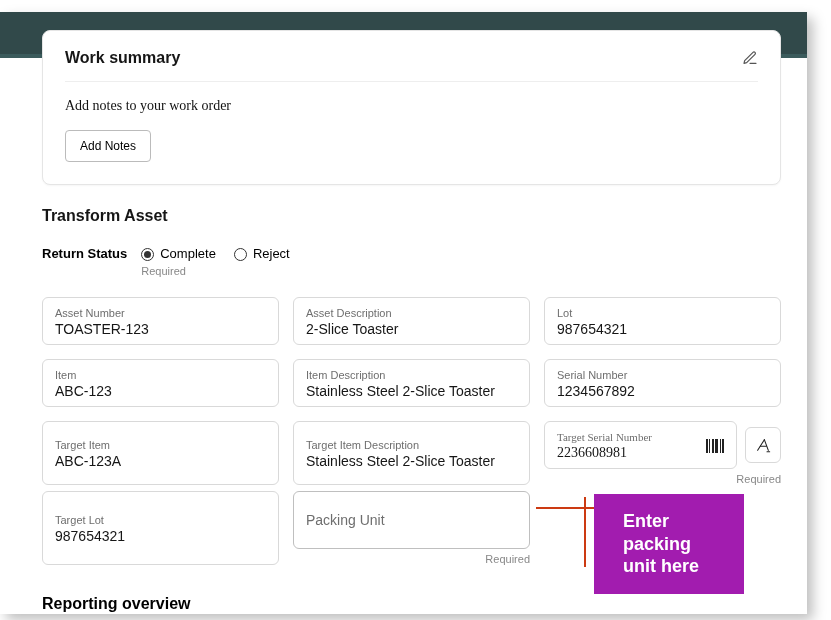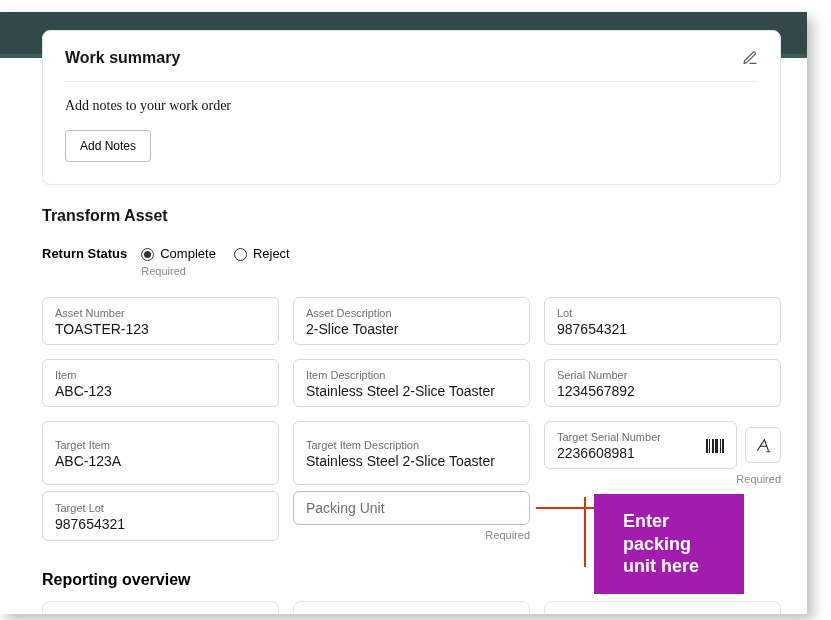--- a/index.html
+++ b/index.html
@@ -46,34 +46,34 @@
     background: #fff;
     min-height: 48px;
     display:flex; flex-direction:column; justify-content:center;
     position:relative;
   }
   .field .lbl { font-size: 11px; color: #6e6e6e; line-height:1.2; }
   .field .val { font-size: 14px; color: #161616; white-space: nowrap; overflow:hidden; text-overflow:ellipsis; }
   .field-req { font-size:11px; color:#888; margin-top:4px; text-align:right; }
 
   .target-serial-row { display:flex; gap:8px; align-items:flex-start; }
-  .ts-field-wrap { flex:1; display:flex; flex-direction:column; }
+  .ts-field-wrap { flex:1; display:flex; flex-direction:column;font-family:Liberation Serif, serif; }
   .icon-btn { width:36px; height:36px; border:1px solid #d9d9d9; border-radius:6px; display:flex; align-items:center; justify-content:center; cursor:pointer; background:#fff; margin-top:6px; }
   .barcode-icon { display:flex; gap:1.5px; align-items:flex-end; }
   .barcode-icon span { width:2px; background:#222; }
   .barcode-icon span:nth-child(1){height:14px;}
   .barcode-icon span:nth-child(2){height:14px;width:1px;}
   .barcode-icon span:nth-child(3){height:14px;}
   .barcode-icon span:nth-child(4){height:14px;width:3px;}
   .barcode-icon span:nth-child(5){height:14px;width:1px;}
   .barcode-icon span:nth-child(6){height:14px;}
 
   .row2 { display:grid; grid-template-columns: 1fr 1fr 1fr; gap: 14px 14px; margin-top: 6px; }
   .pu-wrap { display:flex; flex-direction:column; }
-  .pu-field { border:1px solid #bfbfbf; border-radius:6px; padding: 8px 12px; font-size:14px; color:#6e6e6e; background:#fff; }
+  .pu-field { border:1px solid #bfbfbf; border-radius:6px; padding: 20px 12px; font-size:14px; color:#6e6e6e; background:#fff; }
 
   .callout { position:absolute; background:#a21caf; color:#fff; padding:16px 29px; font-size:18px; font-weight:700; line-height:1.25; width:150px; }
   .callout-line { position:absolute; height:2px; background:#cc3a12; }
   .callout-vline { position:absolute; width:1.5px; background:#cc3a12; }
 
   .reporting-title { font-size:16px; font-weight:700; margin: 30px 26px 12px 42px; }
   .cards3 { display:grid; grid-template-columns: 1fr 1fr 1fr; gap:14px; margin: 0 26px 0 42px; }
   .rcard { border:1px solid #e5e5e5; border-radius:8px; padding:14px 16px 10px 16px; min-height:56px; }
 
   

